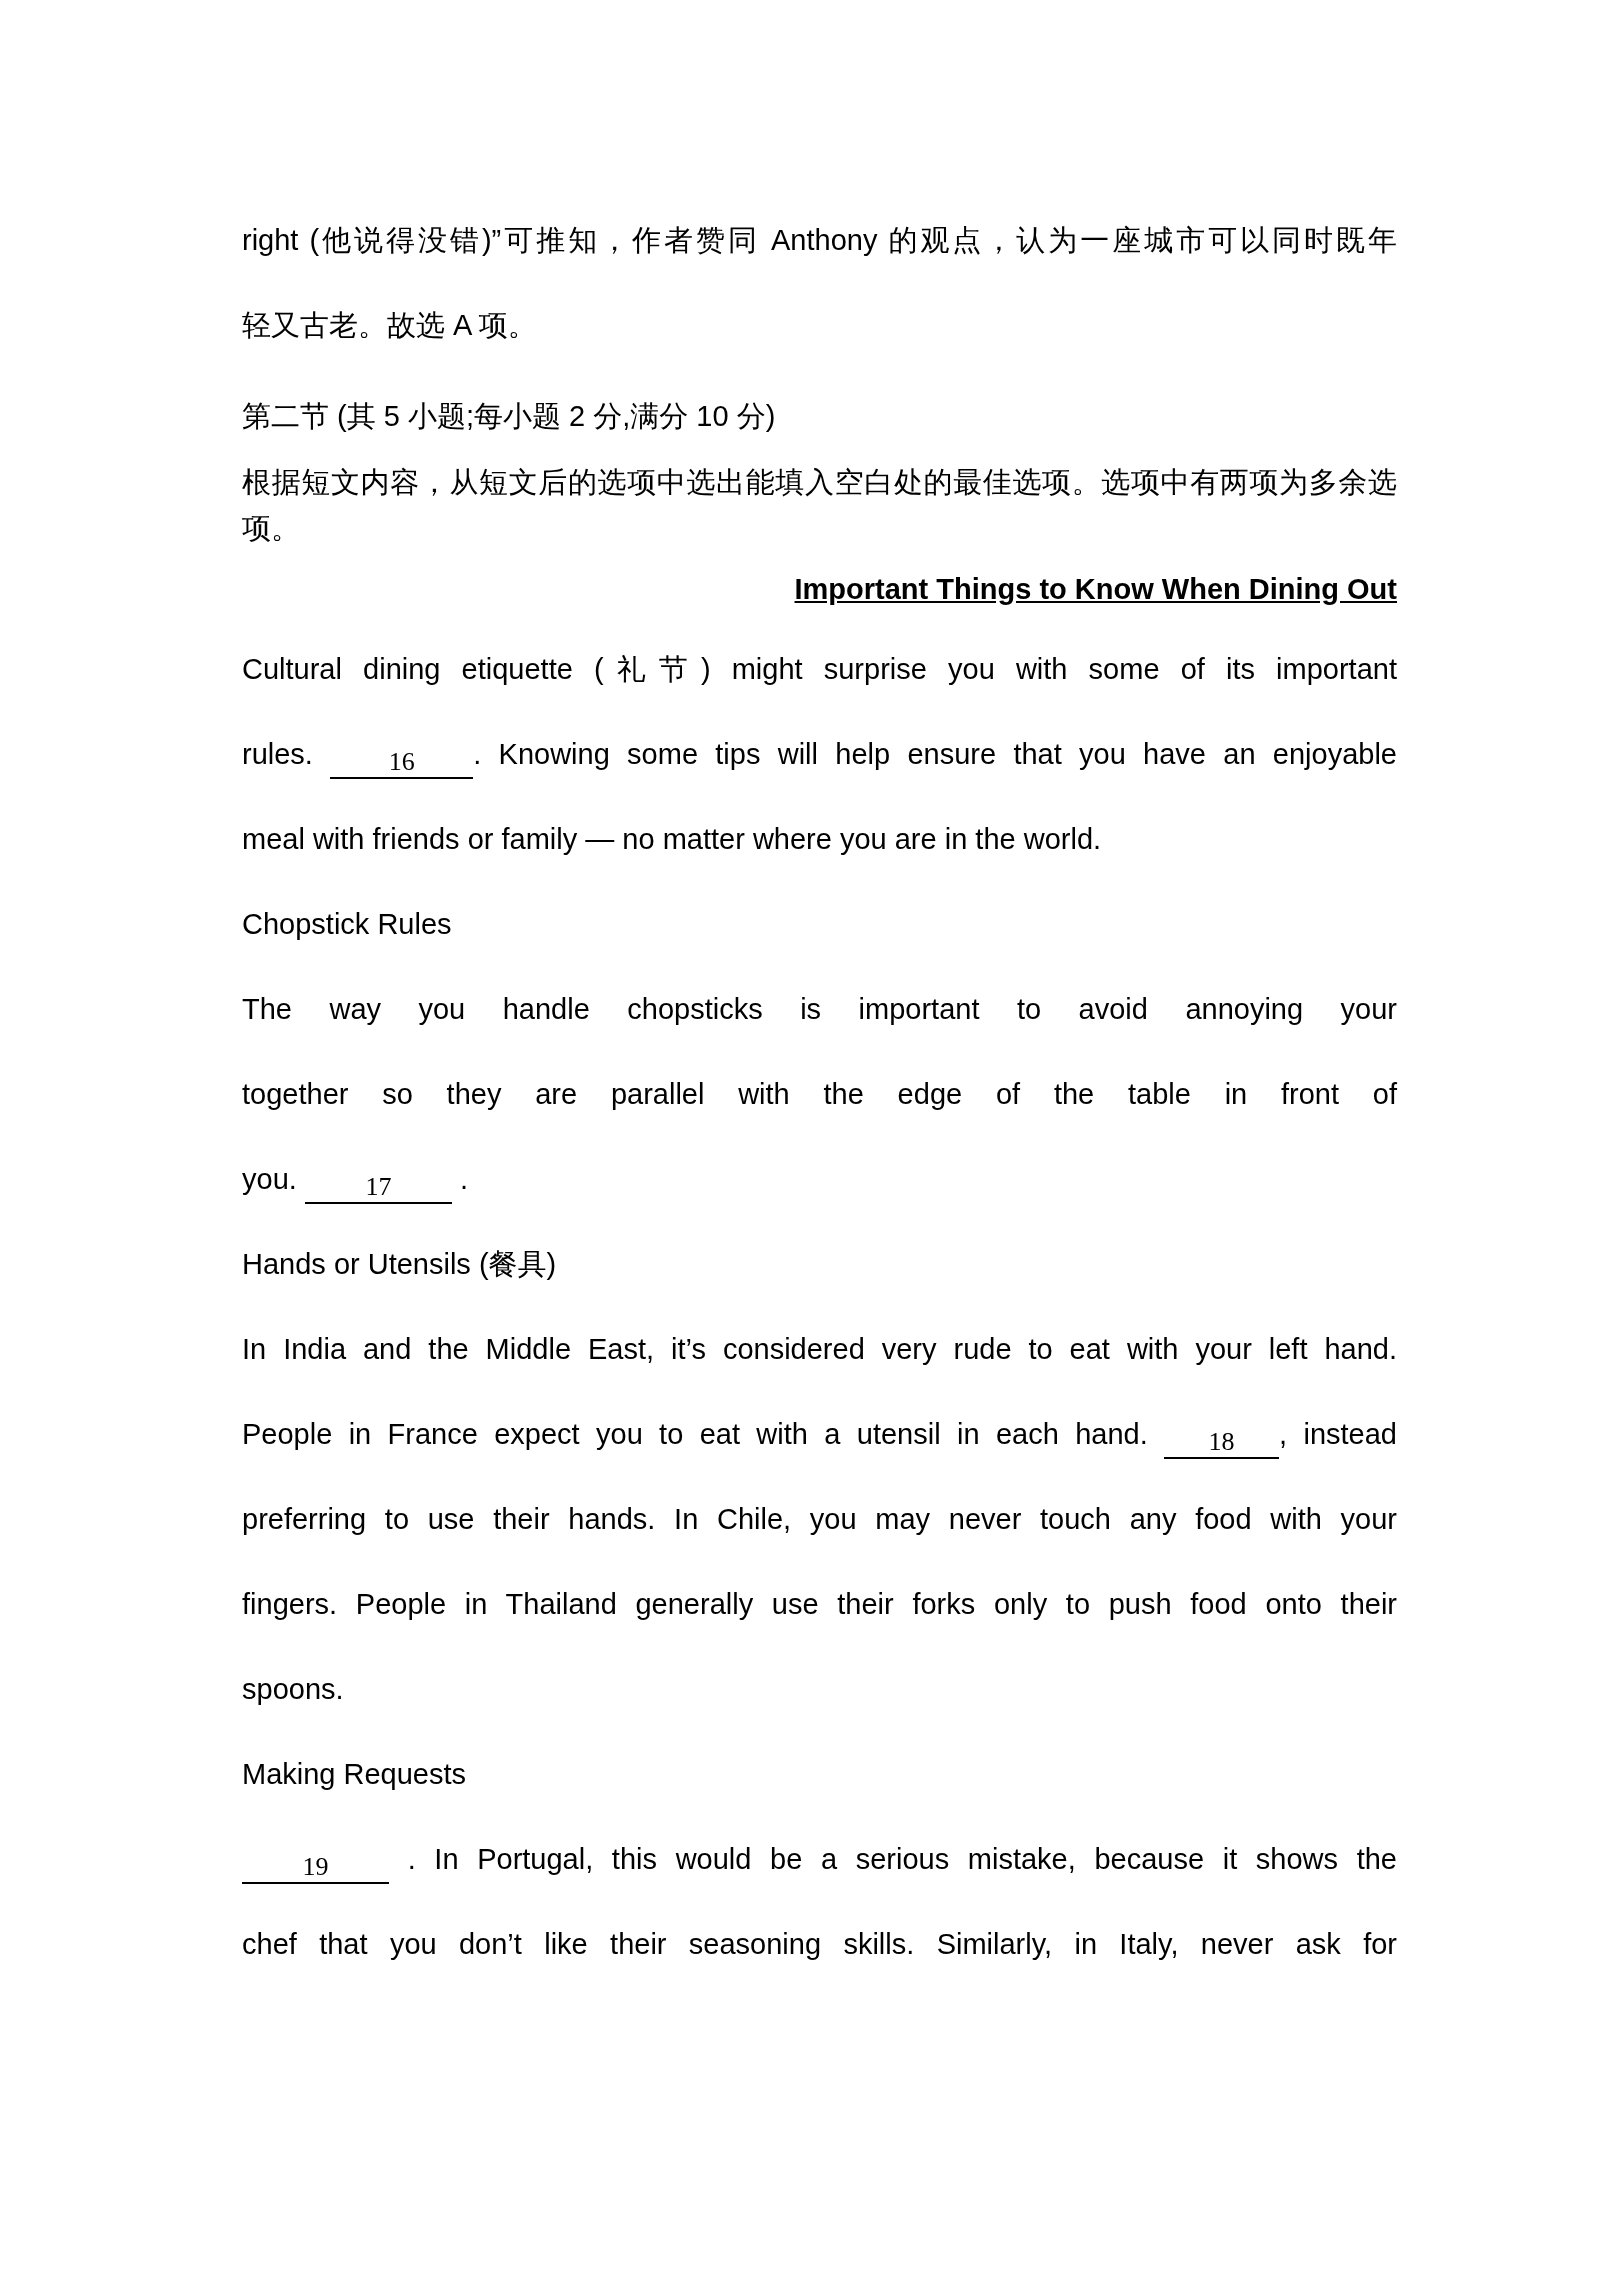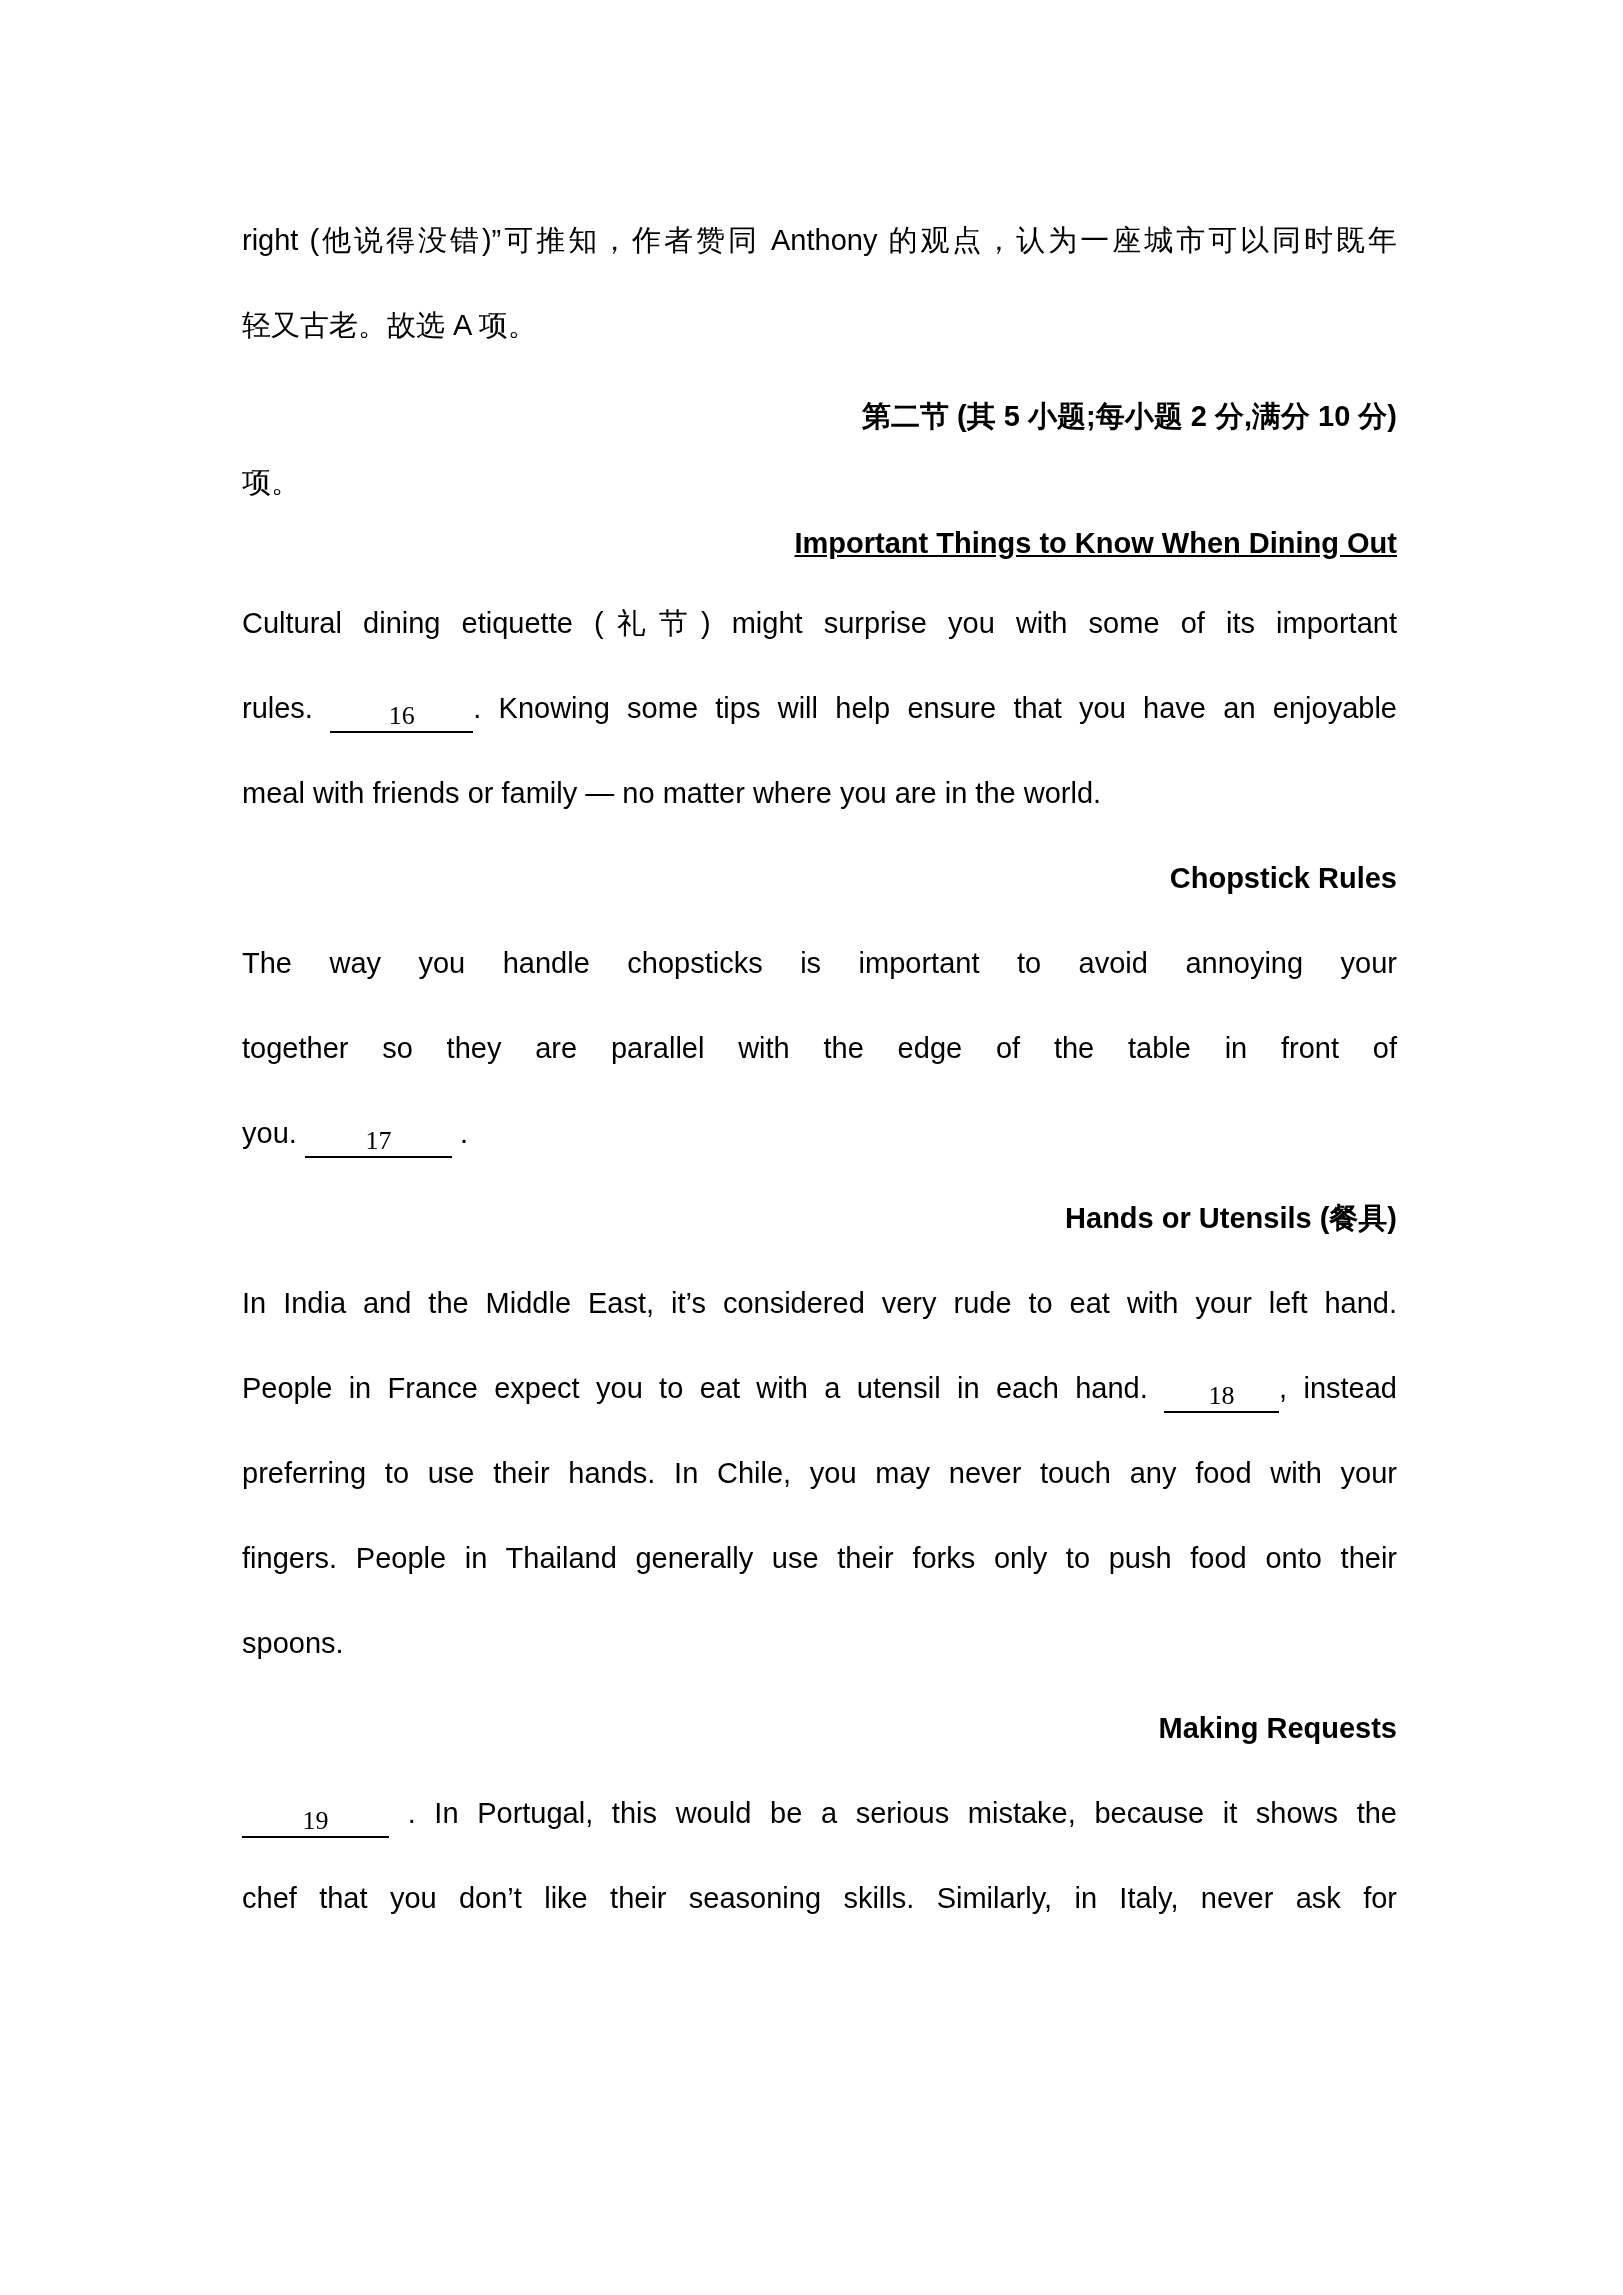--- a/index.html
+++ b/index.html
@@ -14,21 +14,21 @@
     width:1623px;height:2295px;
     padding:198px 226px 9px 242px;
     background:#ffffff;
   }
   .ln{
     height:85px;line-height:85px;
     font-size:29px;
     white-space:pre-wrap;
   }
   .tight{height:46px;line-height:46px;}
-  .bold{font-weight:700;text-align:right;}
+  .bold{font-weight:400;}
   .title{height:76px;line-height:76px;text-align:right;font-weight:700;text-decoration:underline;}
   .j{text-align:justify;text-align-last:justify;}
   .sec-head{margin-top:5.5px;}
   .blank{
     display:inline-block;
     border-bottom:2px solid #000;
     text-align:center;text-align-last:center;
     font-family:Liberation Serif, serif;
     font-size:26px;
     height:31px;line-height:31px;
@@ -39,20 +39,21 @@
 </style>
 </head>
 <body>
 
 <div class="page">
 
   <div class="ln j">right (他说得没错)”可推知，作者赞同 Anthony 的观点，认为一座城市可以同时既年</div>
   <div class="ln">轻又古老。故选 A 项。</div>
 
   <div class="ln bold sec-head">第二节 (其 5 小题;每小题 2 分,满分 10 分)</div>
+  <div class="ln tight j">根据短文内容，从短文后的选项中选出能填入空白处的最佳选项。选项中有两项为多余选</div>
   <div class="ln tight">项。</div>
 
   <div class="ln title">Important Things to Know When Dining Out</div>
 
   <div class="ln j">Cultural dining etiquette (礼节) might surprise you with some of its important</div>
   <div class="ln j"><span>rules. </span><span class="blank w16">16</span><span>. Knowing some tips will help ensure that you have an enjoyable</span></div>
   <div class="ln">meal with friends or family — no matter where you are in the world.</div>
 
   <div class="ln bold">Chopstick Rules</div>
 

